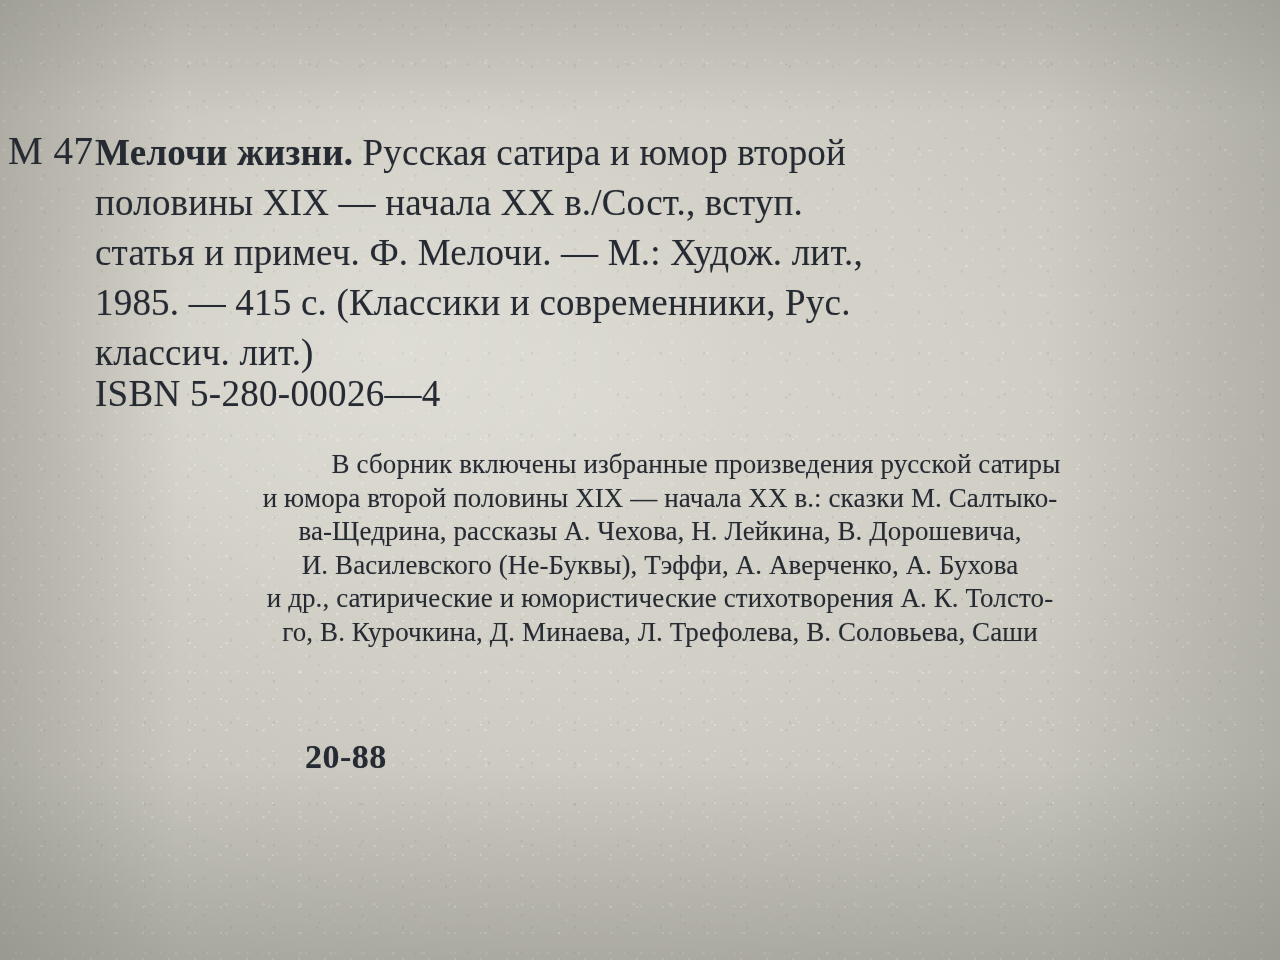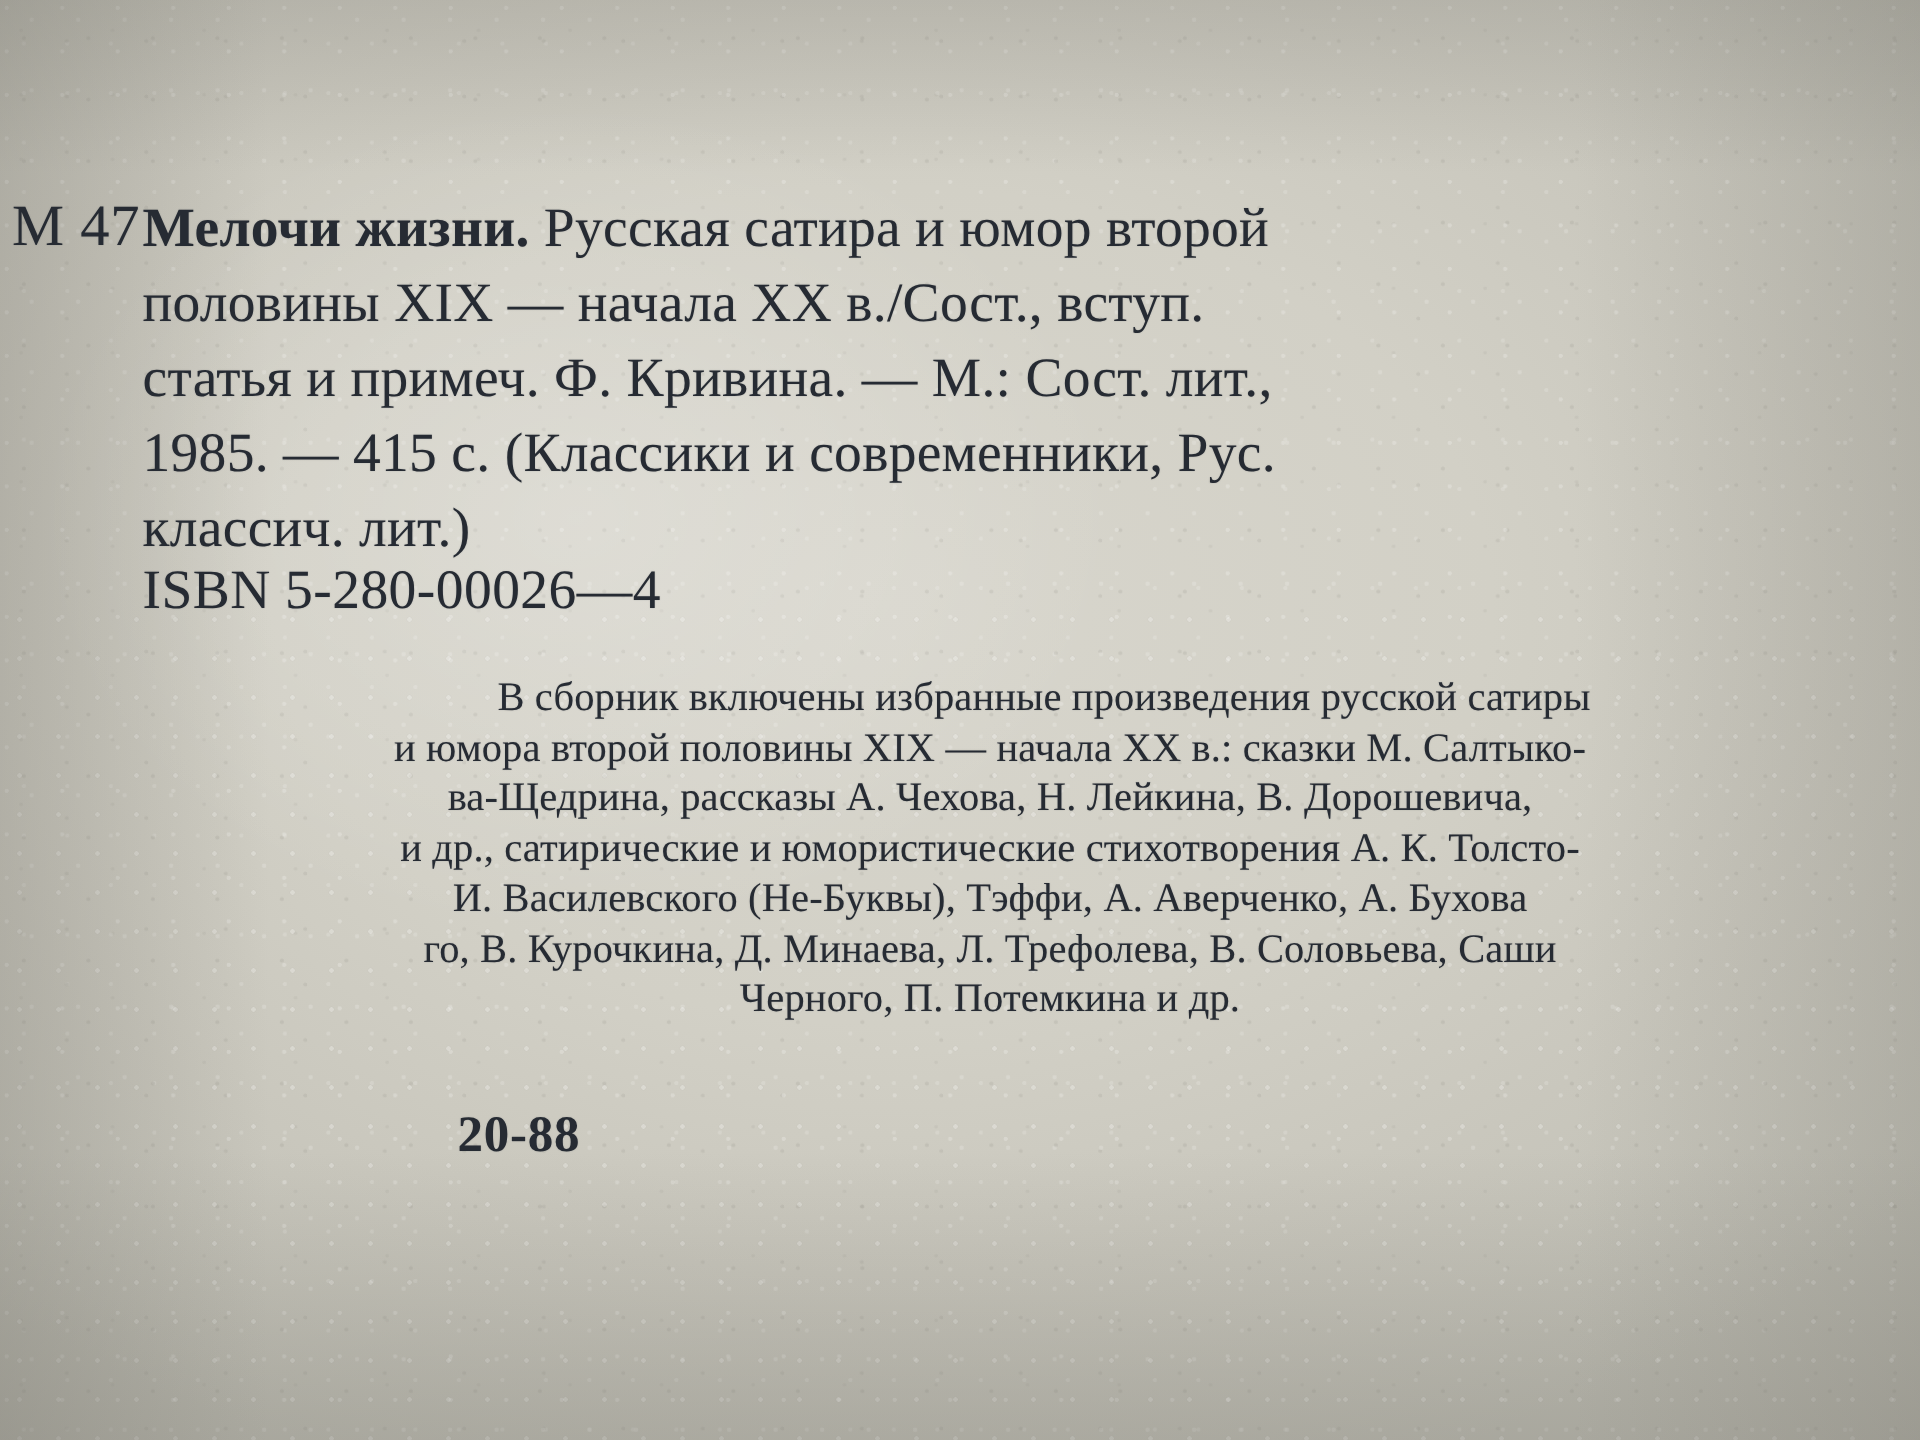--- a/index.html
+++ b/index.html
@@ -168,35 +168,34 @@
   <div id="light"></div>
   <div id="vignette"></div>
 
   <div id="content">
 
     <div class="blk" id="sigil">М 47</div>
 
     <div class="blk" id="main-entry">
       <span class="ln"><span class="ttl">Мелочи жизни.</span> <span>Русская сатира и юмор второй</span></span>
       <span class="ln">половины  XIX — начала  XX  в./Сост.,  вступ.</span>
-      <span class="ln">статья и примеч. Ф. Кривина. — М.: Сост. лит.,</span>
+      <span class="ln">статья и примеч. Ф. Мелочи. — М.: Худож. лит.,</span>
       <span class="ln">1985. — 415 с. (Классики и современники,  Рус.</span>
       <span class="ln">классич. лит.)</span>
     </div>
 
     <div class="blk" id="isbn">ISBN 5-280-00026—4</div>
 
     <div class="blk" id="annotation">
       <span class="ln first">В сборник включены избранные произведения русской сатиры</span>
       <span class="ln">и юмора второй половины XIX — начала XX в.: сказки М. Салтыко-</span>
       <span class="ln">ва-Щедрина, рассказы А. Чехова,  Н. Лейкина,  В. Дорошевича,</span>
+      <span class="ln">И. Василевского  (Не-Буквы), Тэффи,  А. Аверченко,  А. Бухова</span>
       <span class="ln">и др., сатирические и юмористические стихотворения А. К. Толсто-</span>
-      <span class="ln">И. Василевского  (Не-Буквы), Тэффи,  А. Аверченко,  А. Бухова</span>
       <span class="ln">го, В. Курочкина, Д. Минаева, Л. Трефолева, В. Соловьева, Саши</span>
-      <span class="ln">Черного, П. Потемкина и др.</span>
     </div>
 
 
     <div class="blk" id="yearcode">20-88</div>
 
 
   </div>
 </div>
 
 </body></html>

